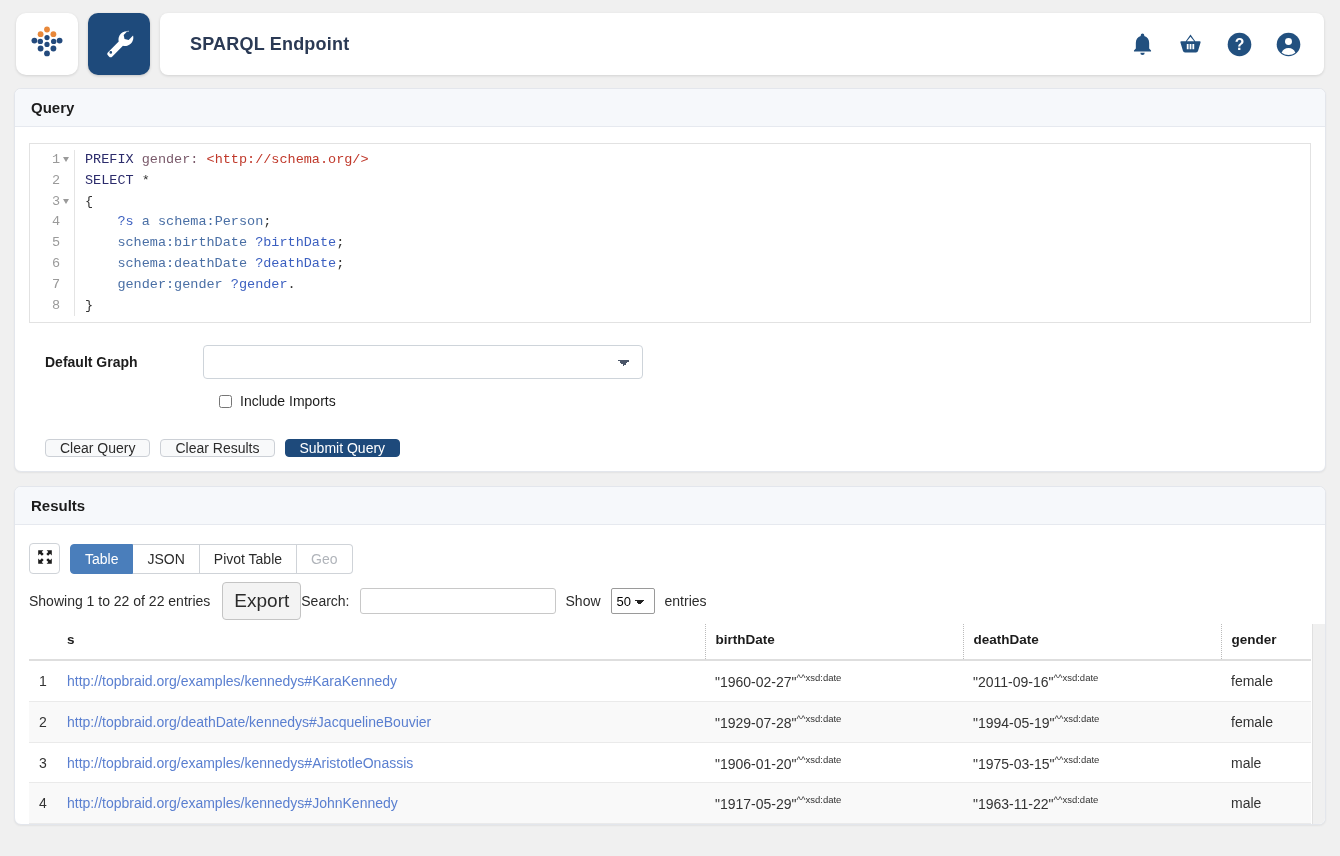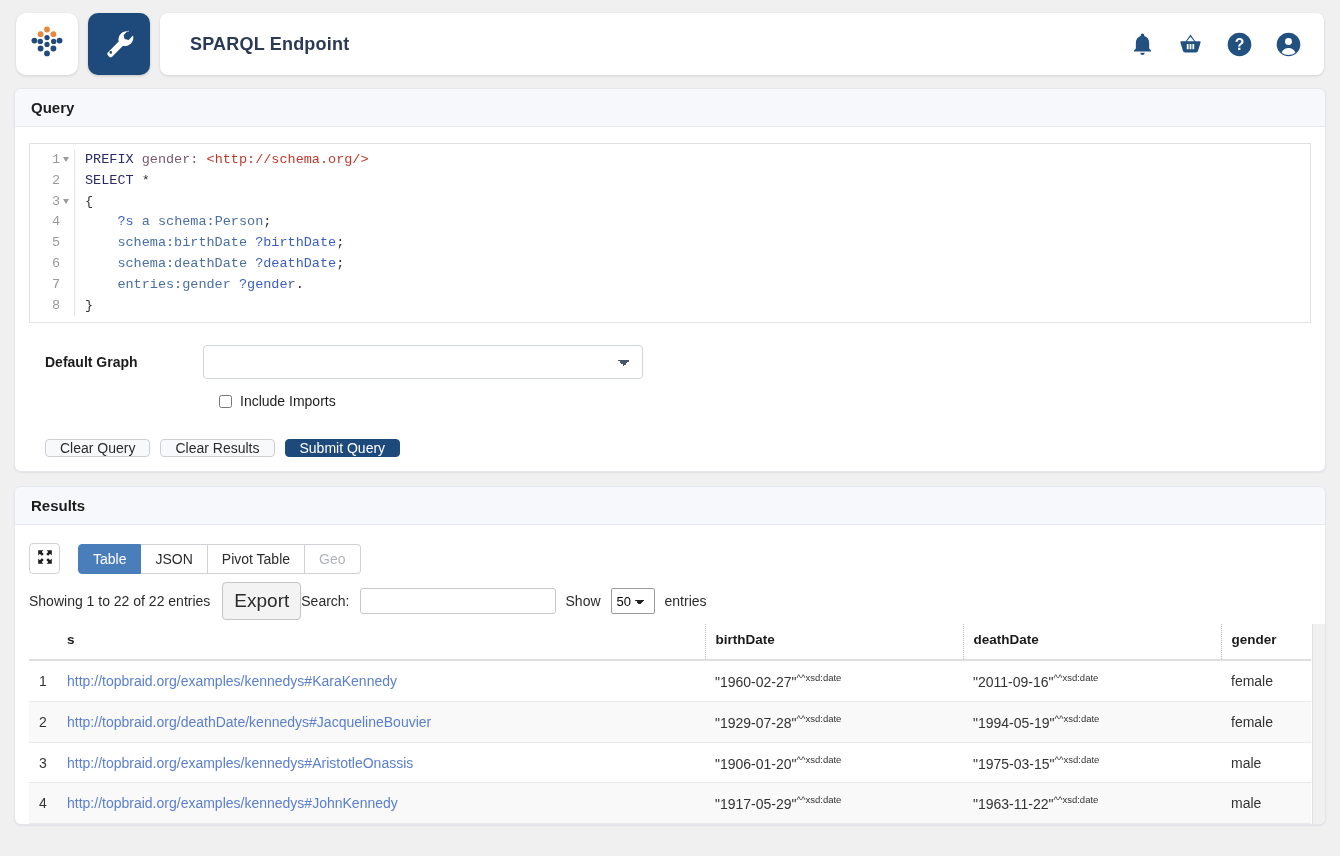--- a/index.html
+++ b/index.html
@@ -173,21 +173,21 @@
     border: 1px solid #ccd0d6;
     color: #2b2b2b;
   }
   .btn-primary {
     background: #1e4a7b;
     border: 1px solid #1e4a7b;
     color: #ffffff;
   }
 
   
-  .tabs-row { display: flex; align-items: center; gap: 18px; padding: 4px 0 0 14px; }
+  .tabs-row { display: flex; align-items: center; gap: 10px; padding: 4px 0 0 14px; }
   .expand-btn {
     width: 31px; height: 31px;
     border: 1px solid #cfd3d8;
     border-radius: 4px;
     background: #fff;
     display: flex; align-items: center; justify-content: center;
     cursor: pointer;
   }
   .tab-group { display: flex; }
   .tab {
@@ -364,21 +364,21 @@
         <div class="ln">6</div>
         <div class="ln">7</div>
         <div class="ln">8</div>
       </div>
       <div class="code"><span class="k">PREFIX</span> <span class="pfx">gender:</span> <span class="uri">&lt;http://schema.org/&gt;</span>
 <span class="k">SELECT</span> <span class="pun">*</span>
 <span class="pun">{</span>
     <span class="var">?s</span> <span class="pn">a</span> <span class="pn">schema:Person</span><span class="pun">;</span>
     <span class="pn">schema:birthDate</span> <span class="var">?birthDate</span><span class="pun">;</span>
     <span class="pn">schema:deathDate</span> <span class="var">?deathDate</span><span class="pun">;</span>
-    <span class="pn">entries:gender</span> <span class="var">?gender</span><span class="pun">.</span>
+    <span class="pn">gender:gender</span> <span class="var">?gender</span><span class="pun">.</span>
 <span class="pun">}</span></div>
     </div>
 
     <div class="form-row">
       <div class="form-label">Default Graph</div>
       <select class="graph-select">
         <option></option>
       </select>
     </div>
 

